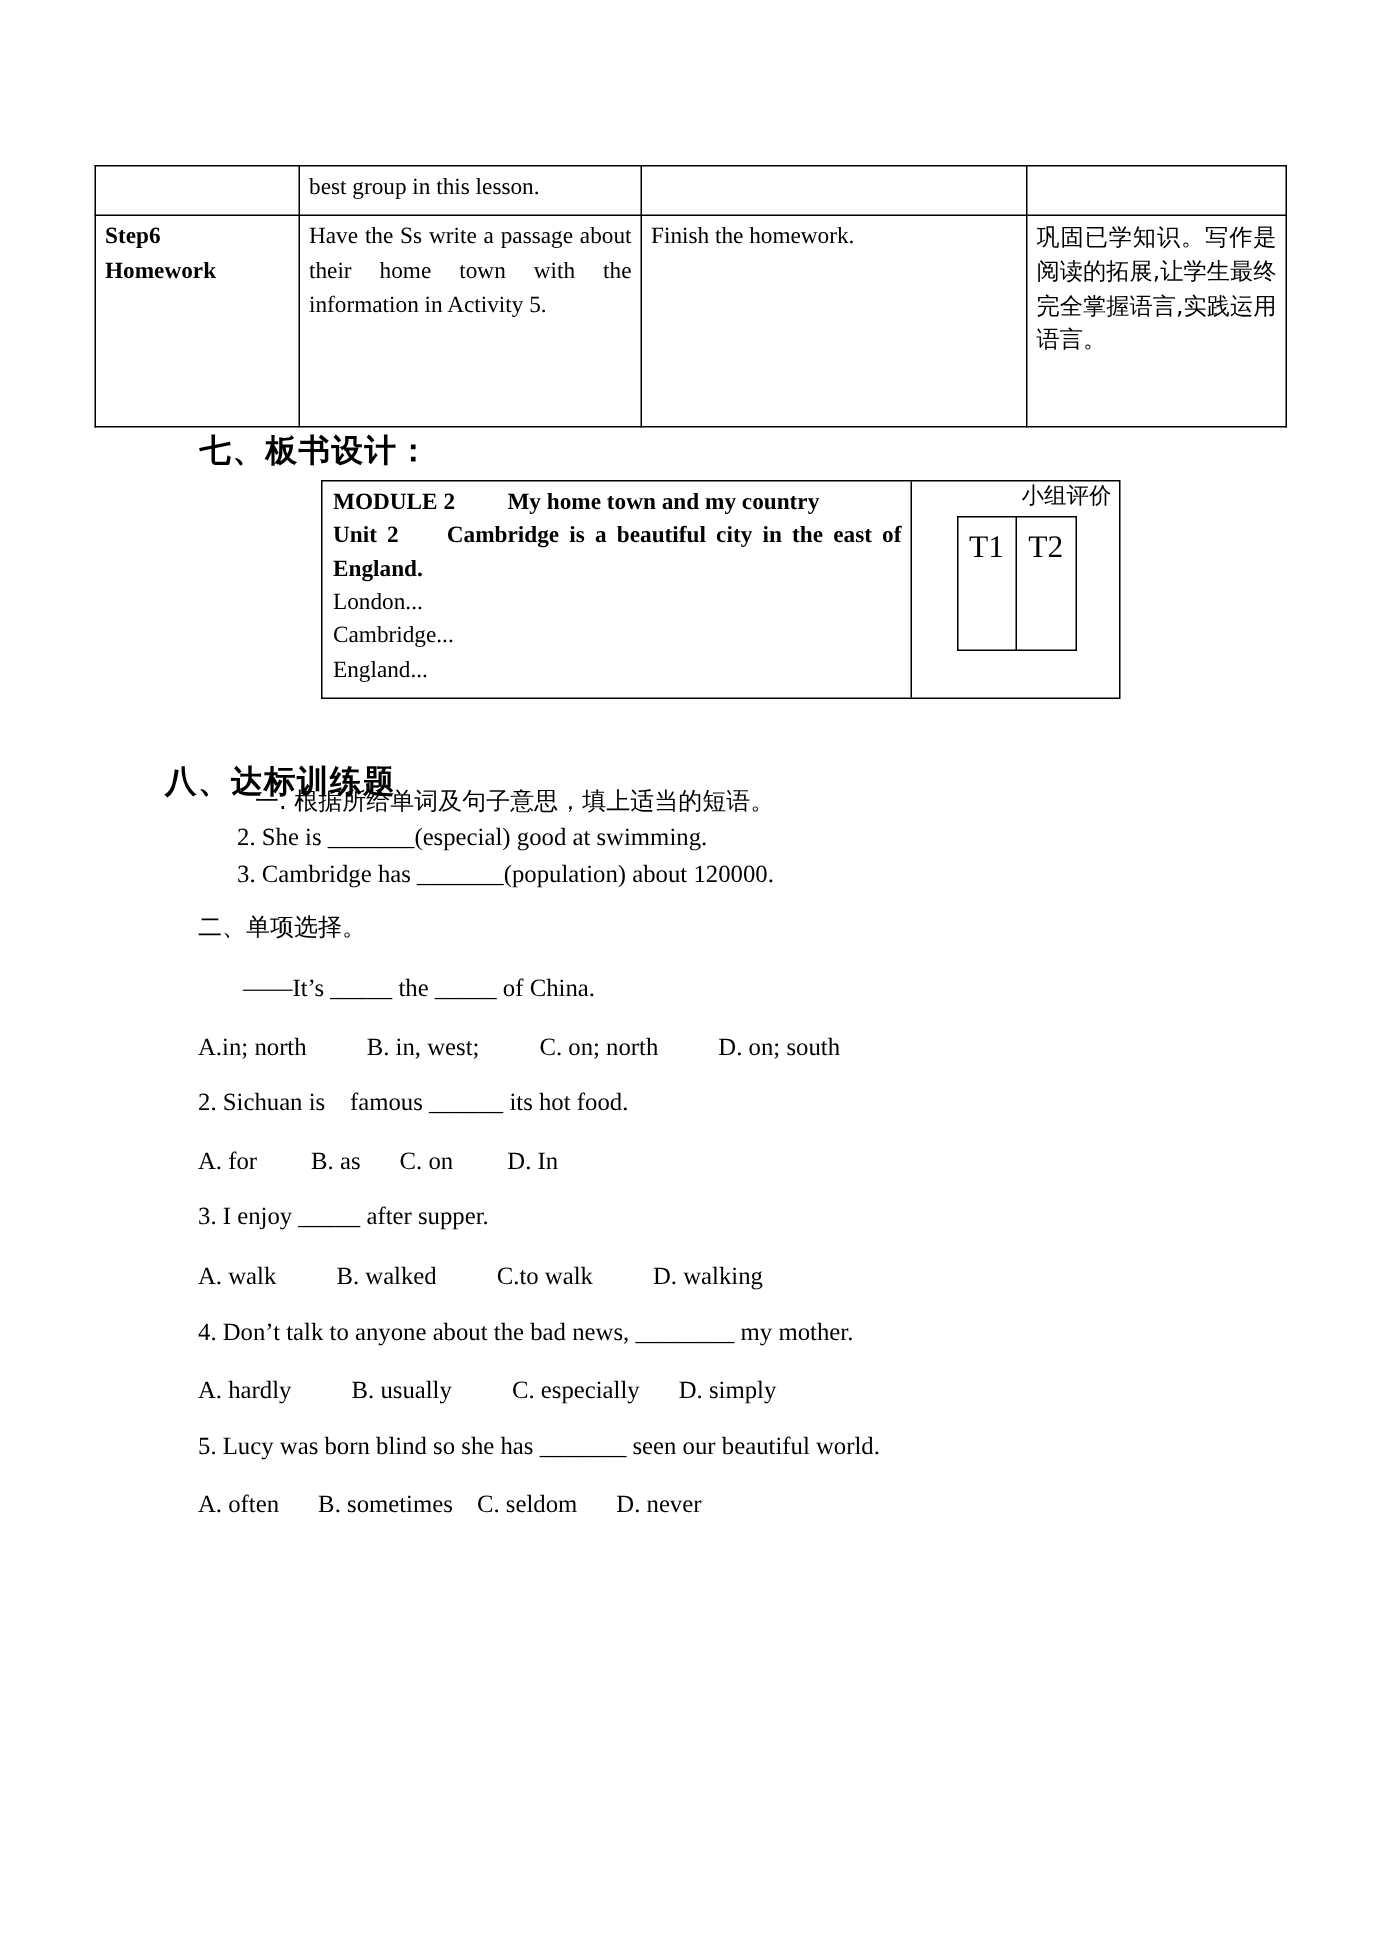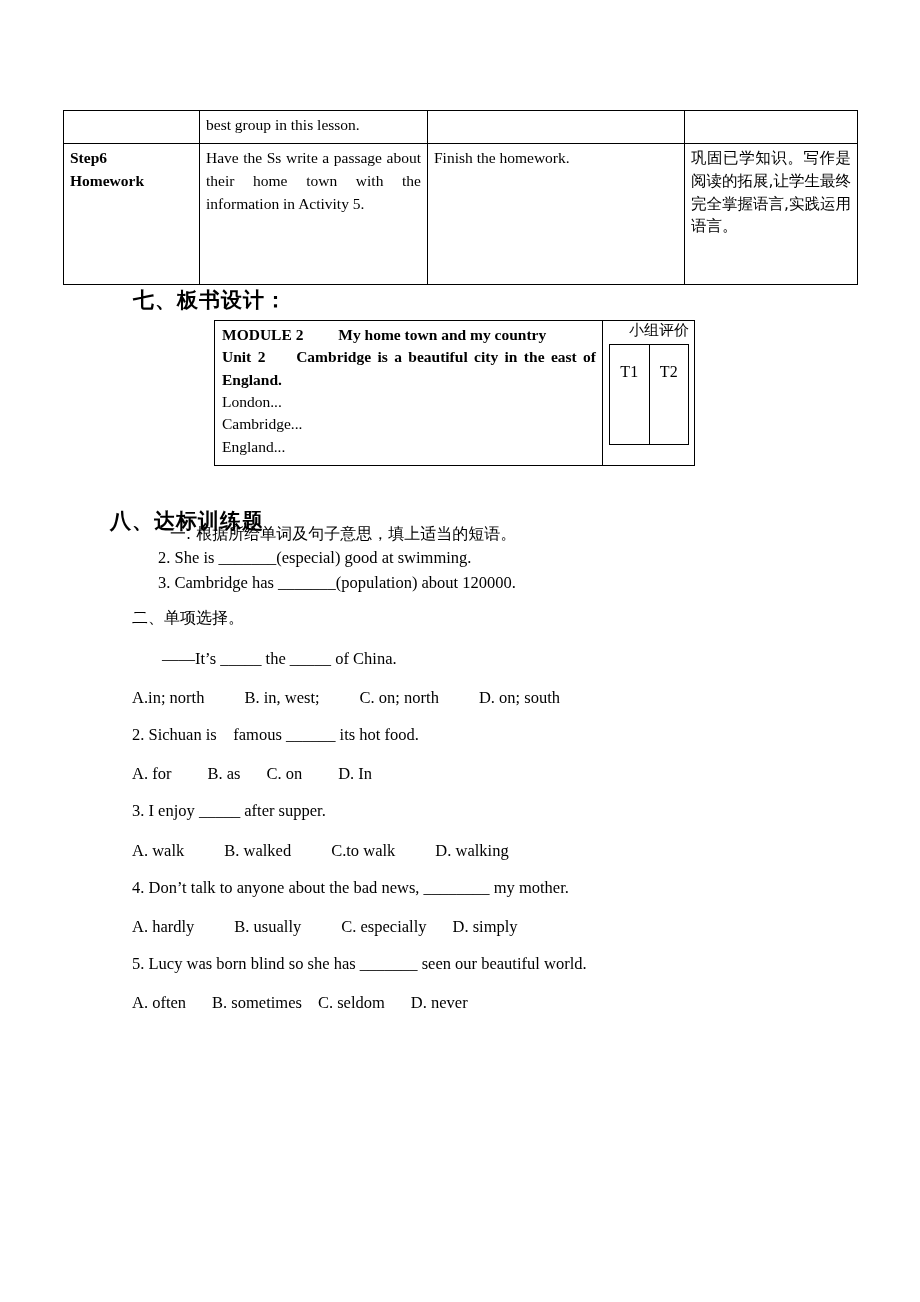--- a/index.html
+++ b/index.html
@@ -58,21 +58,21 @@
     font-size: 21px;
     font-weight: bold;
     letter-spacing: 1px;
   }
 
   
   .bb-box {
     position: absolute;
     left: 214px;
     top: 320px;
-    width: 481px;
+    width: 533px;
     height: 146px;
     border: 1px solid #000000;
     box-sizing: border-box;
     display: flex;
   }
   .bb-main {
     width: 393px;
     box-sizing: border-box;
     border-right: 1px solid #000000;
     padding: 3px 6px 0 7px;
@@ -103,22 +103,22 @@
     margin: 2px auto 0 auto;
     border-collapse: collapse;
     width: 80px;
   }
   .t-table td {
     border: 1px solid #000000;
     width: 40px;
     height: 80px;
     vertical-align: top;
     text-align: center;
-    font-size: 16px;
-    padding-top: 18px;
+    font-size: 21px;
+    padding-top: 7px;
   }
 
   
   .h-eight {
     position: absolute;
     left: 110px;
     top: 507px;
     font-family: "DejaVu Sans", "Liberation Sans", sans-serif;
     font-size: 21px;
     font-weight: bold;

